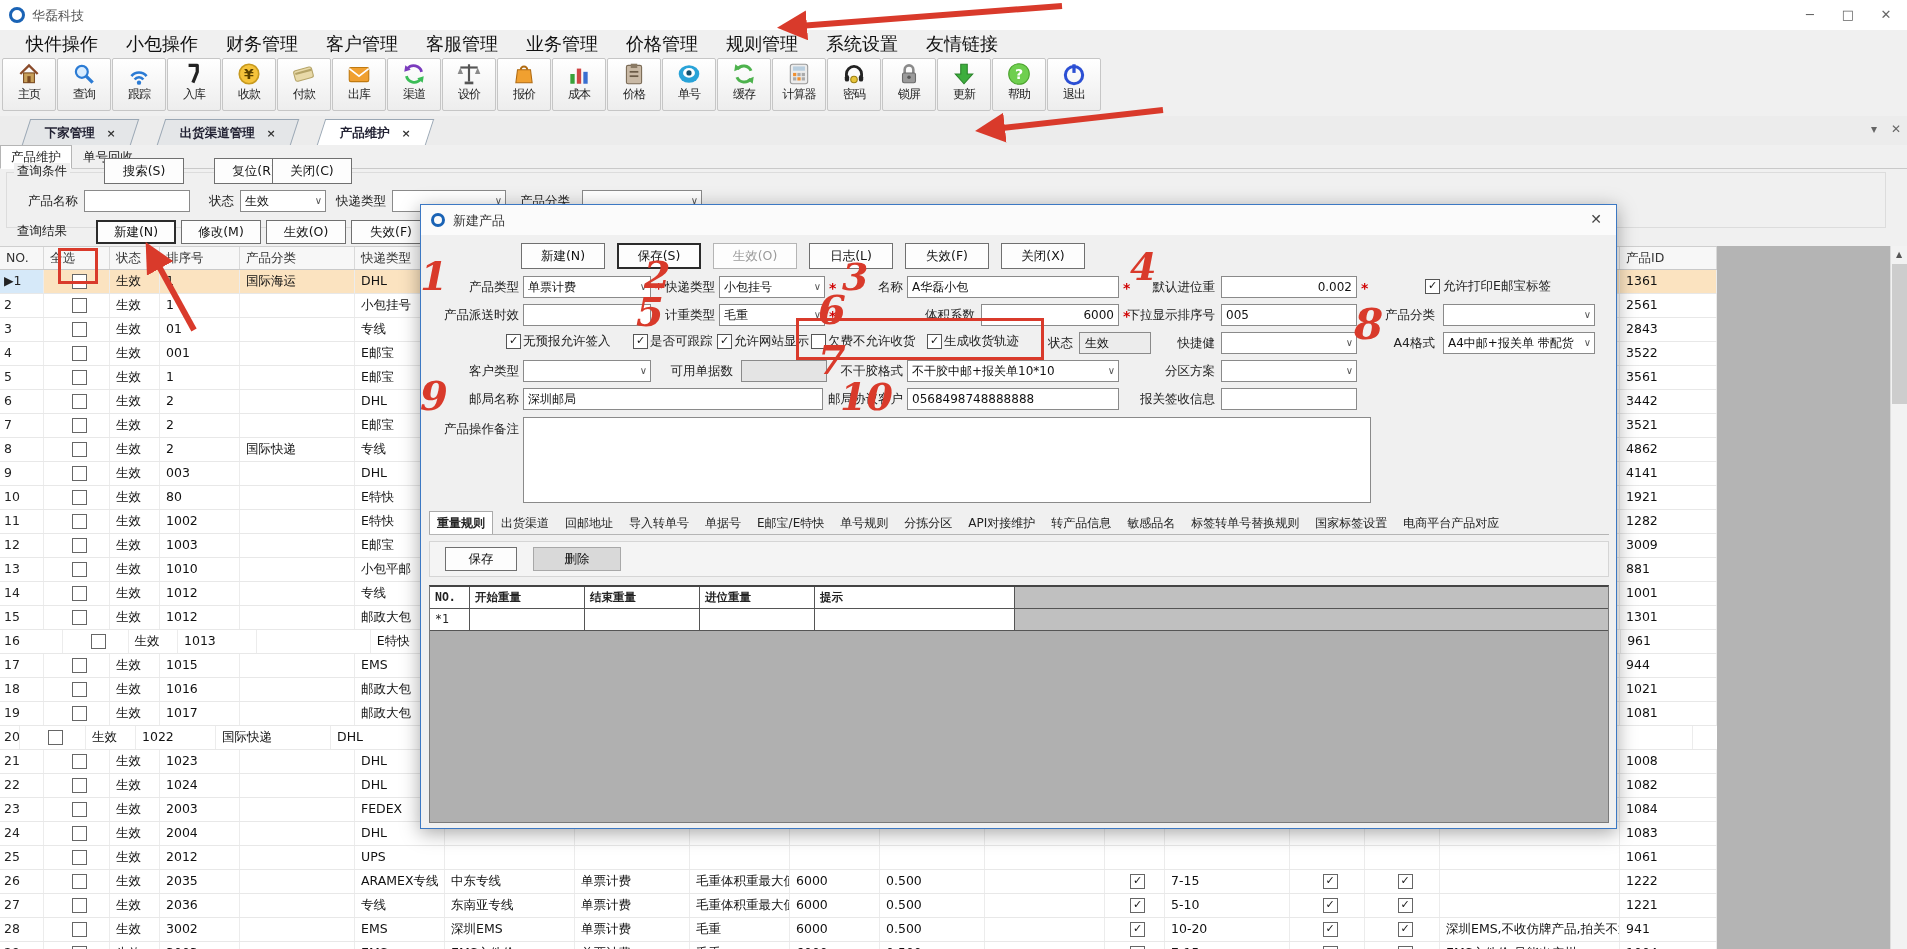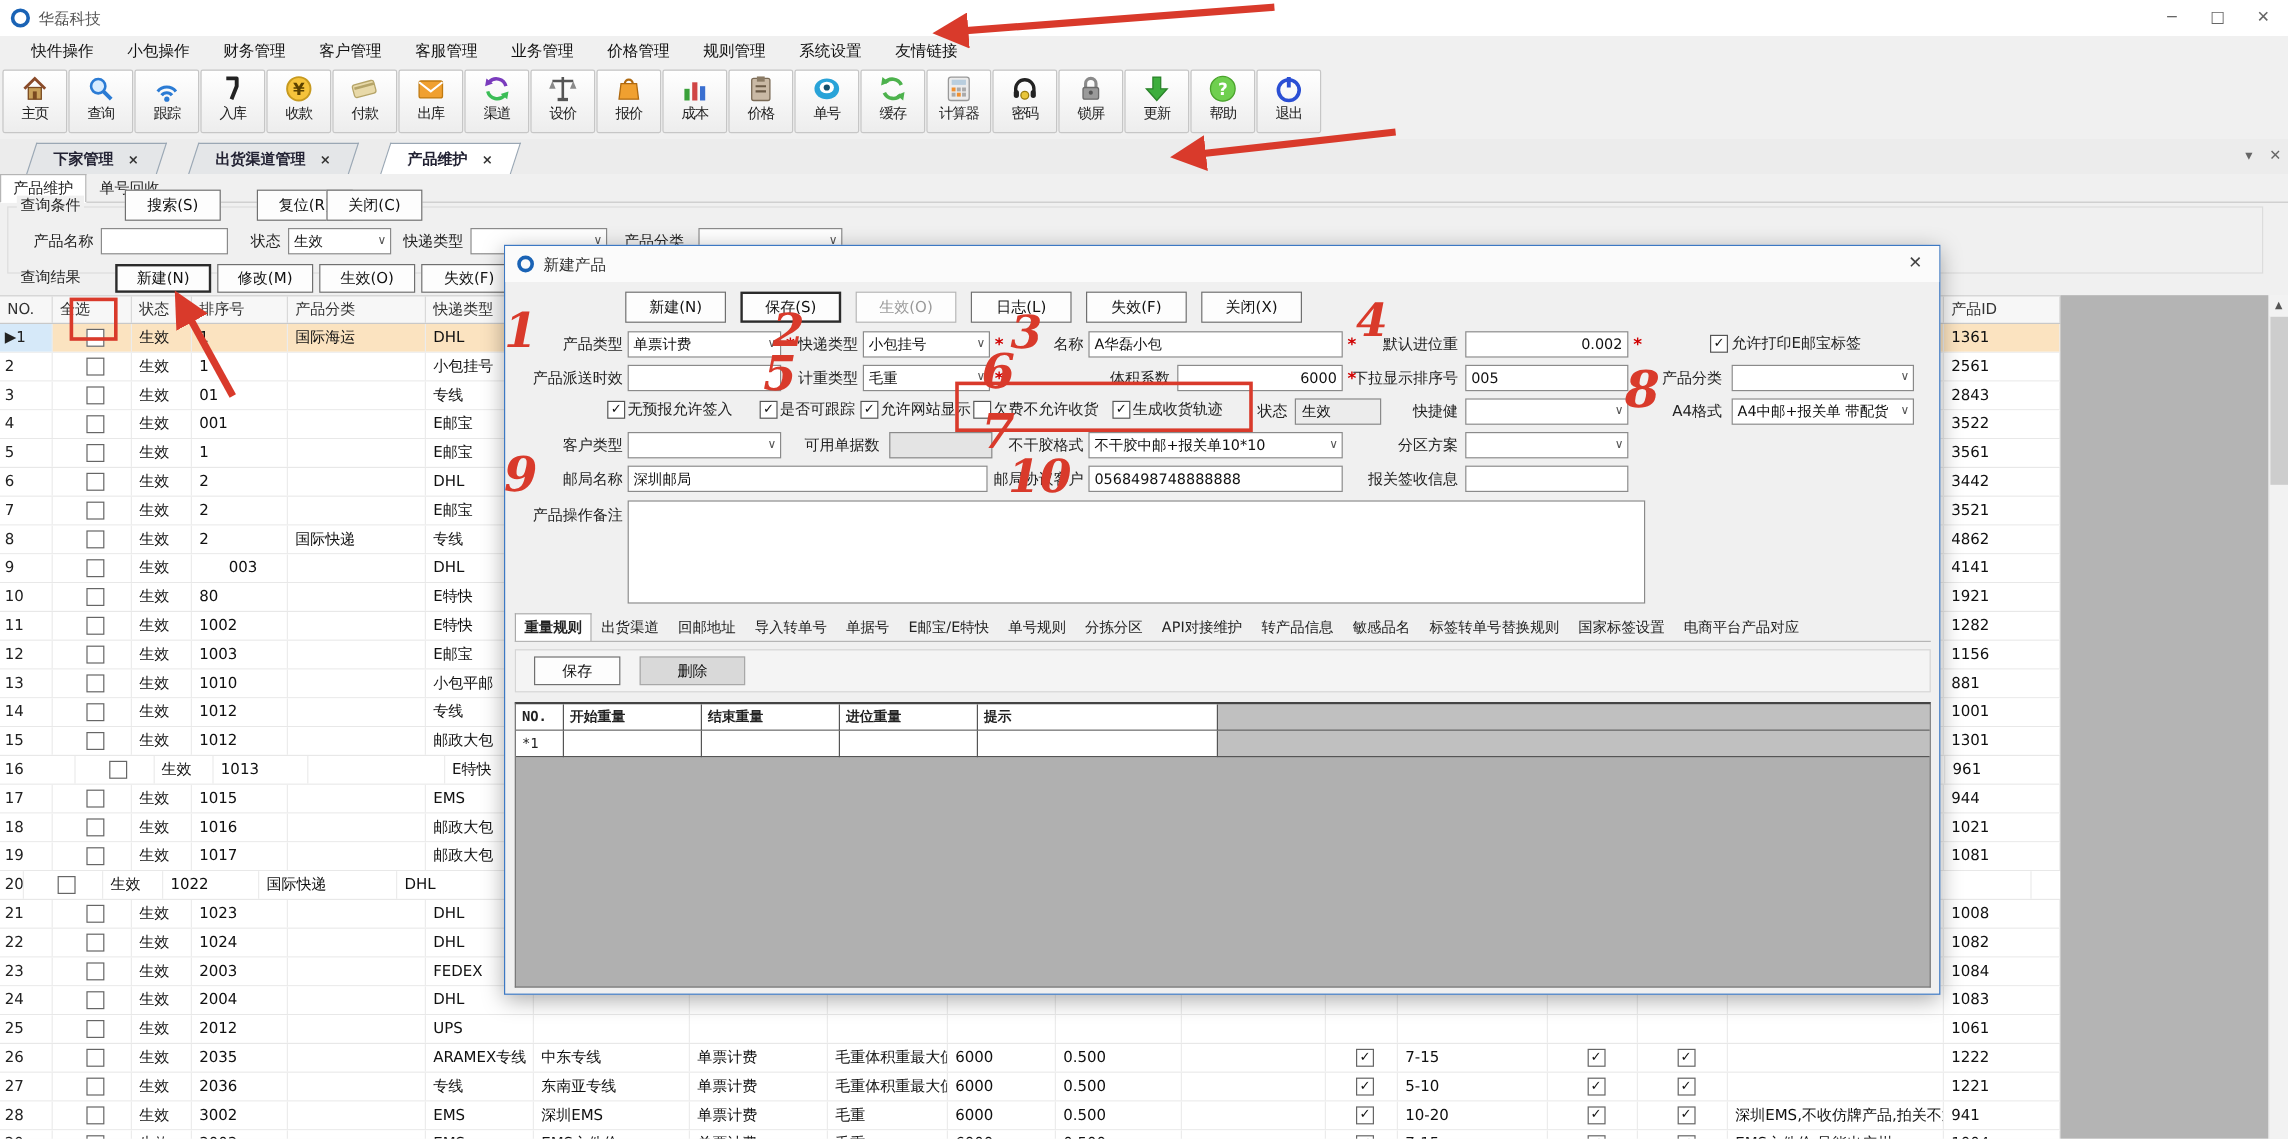--- a/index.html
+++ b/index.html
@@ -5,21 +5,21 @@
   html,body{margin:0;padding:0;}
   body{width:1907px;height:949px;overflow:hidden;position:relative;background:#f0f0f0;
        font-family:"DejaVu Sans","Liberation Sans",sans-serif;font-size:12px;color:#222;}
   
   .titlebar{position:absolute;left:0;top:0;width:1907px;height:30px;background:#ffffff;border-bottom:1px solid #e9e9e9;}
   .applogo{position:absolute;left:9px;top:7px;width:10px;height:10px;border:3px solid #1a63b5;border-radius:50%;}
   .apptitle{position:absolute;left:32px;top:7px;font-size:13px;color:#555;}
   .wctl{position:absolute;top:0;width:38px;height:29px;text-align:center;line-height:29px;color:#666;font-size:13px;}
   
   .menubar{position:absolute;left:0;top:30px;width:1907px;height:27px;background:#f0f0f0;display:flex;align-items:center;padding-left:12px;box-sizing:border-box;}
-  .menu-item{font-size:13px;color:#111;padding:0 14px;height:27px;line-height:27px;}
+  .menu-item{font-size:18px;color:#111;padding:0 14px;height:27px;line-height:27px;}
   
   .toolbar{position:absolute;left:2px;top:58px;width:1905px;height:57px;display:flex;}
   .tbtn{width:54px;height:53px;margin-right:1px;border:1px solid #c6c6c6;border-radius:2px;background:linear-gradient(#ffffff,#ededed);
         display:flex;flex-direction:column;align-items:center;justify-content:flex-start;box-sizing:border-box;}
   .tbtn .ic{width:26px;height:26px;margin-top:2px;}
   .tbtn .tl{font-size:12px;color:#222;line-height:14px;white-space:nowrap;letter-spacing:-1px;}
   
   .tabstrip{position:absolute;left:0;top:116px;width:1907px;height:29px;background:#ececec;border-bottom:1px solid #aab6c2;}
   .mtab{position:relative;display:inline-block;height:25px;line-height:25px;margin:3px 0 0 26px;padding:0 18px;background:#e4e6e8;
         border:1px solid #9aa7b4;border-bottom:none;transform:skewX(-18deg);}
@@ -502,21 +502,21 @@
       <div class="c" style="width: 75px;"></div>
       <div class="c" style="width: 180px; text-align: right; padding-right: 4px;"></div>
       <div class="c" style="width: 97px;">4862</div>
     </div>
     <div class="mt-row">
       <div class="c no" style="width: 44px;">9</div>
       <div class="c" style="width: 66px;">
         <div class="ccb"></div>
       </div>
       <div class="c" style="width: 50px;">生效</div>
-      <div class="c" style="width: 80px; text-align: center;">003</div>
+      <div class="c" style="width: 80px;">003</div>
       <div class="c" style="width: 115px;"></div>
       <div class="c" style="width: 90px;">DHL</div>
       <div class="c" style="width: 130px;"></div>
       <div class="c" style="width: 115px;"></div>
       <div class="c" style="width: 100px;"></div>
       <div class="c" style="width: 90px;"></div>
       <div class="c" style="width: 105px;"></div>
       <div class="c" style="width: 120px;"></div>
       <div class="c" style="width: 60px;"></div>
       <div class="c" style="width: 125px;"></div>
@@ -582,21 +582,21 @@
       <div class="c" style="width: 115px;"></div>
       <div class="c" style="width: 100px;"></div>
       <div class="c" style="width: 90px;"></div>
       <div class="c" style="width: 105px;"></div>
       <div class="c" style="width: 120px;"></div>
       <div class="c" style="width: 60px;"></div>
       <div class="c" style="width: 125px;"></div>
       <div class="c" style="width: 75px;"></div>
       <div class="c" style="width: 75px;"></div>
       <div class="c" style="width: 180px; text-align: right; padding-right: 4px;">70...</div>
-      <div class="c" style="width: 97px;">1156</div>
+      <div class="c" style="width: 97px;">3009</div>
     </div>
     <div class="mt-row">
       <div class="c no" style="width: 44px;">13</div>
       <div class="c" style="width: 66px;">
         <div class="ccb"></div>
       </div>
       <div class="c" style="width: 50px;">生效</div>
       <div class="c" style="width: 80px;">1010</div>
       <div class="c" style="width: 115px;"></div>
       <div class="c" style="width: 90px;">小包平邮</div>

